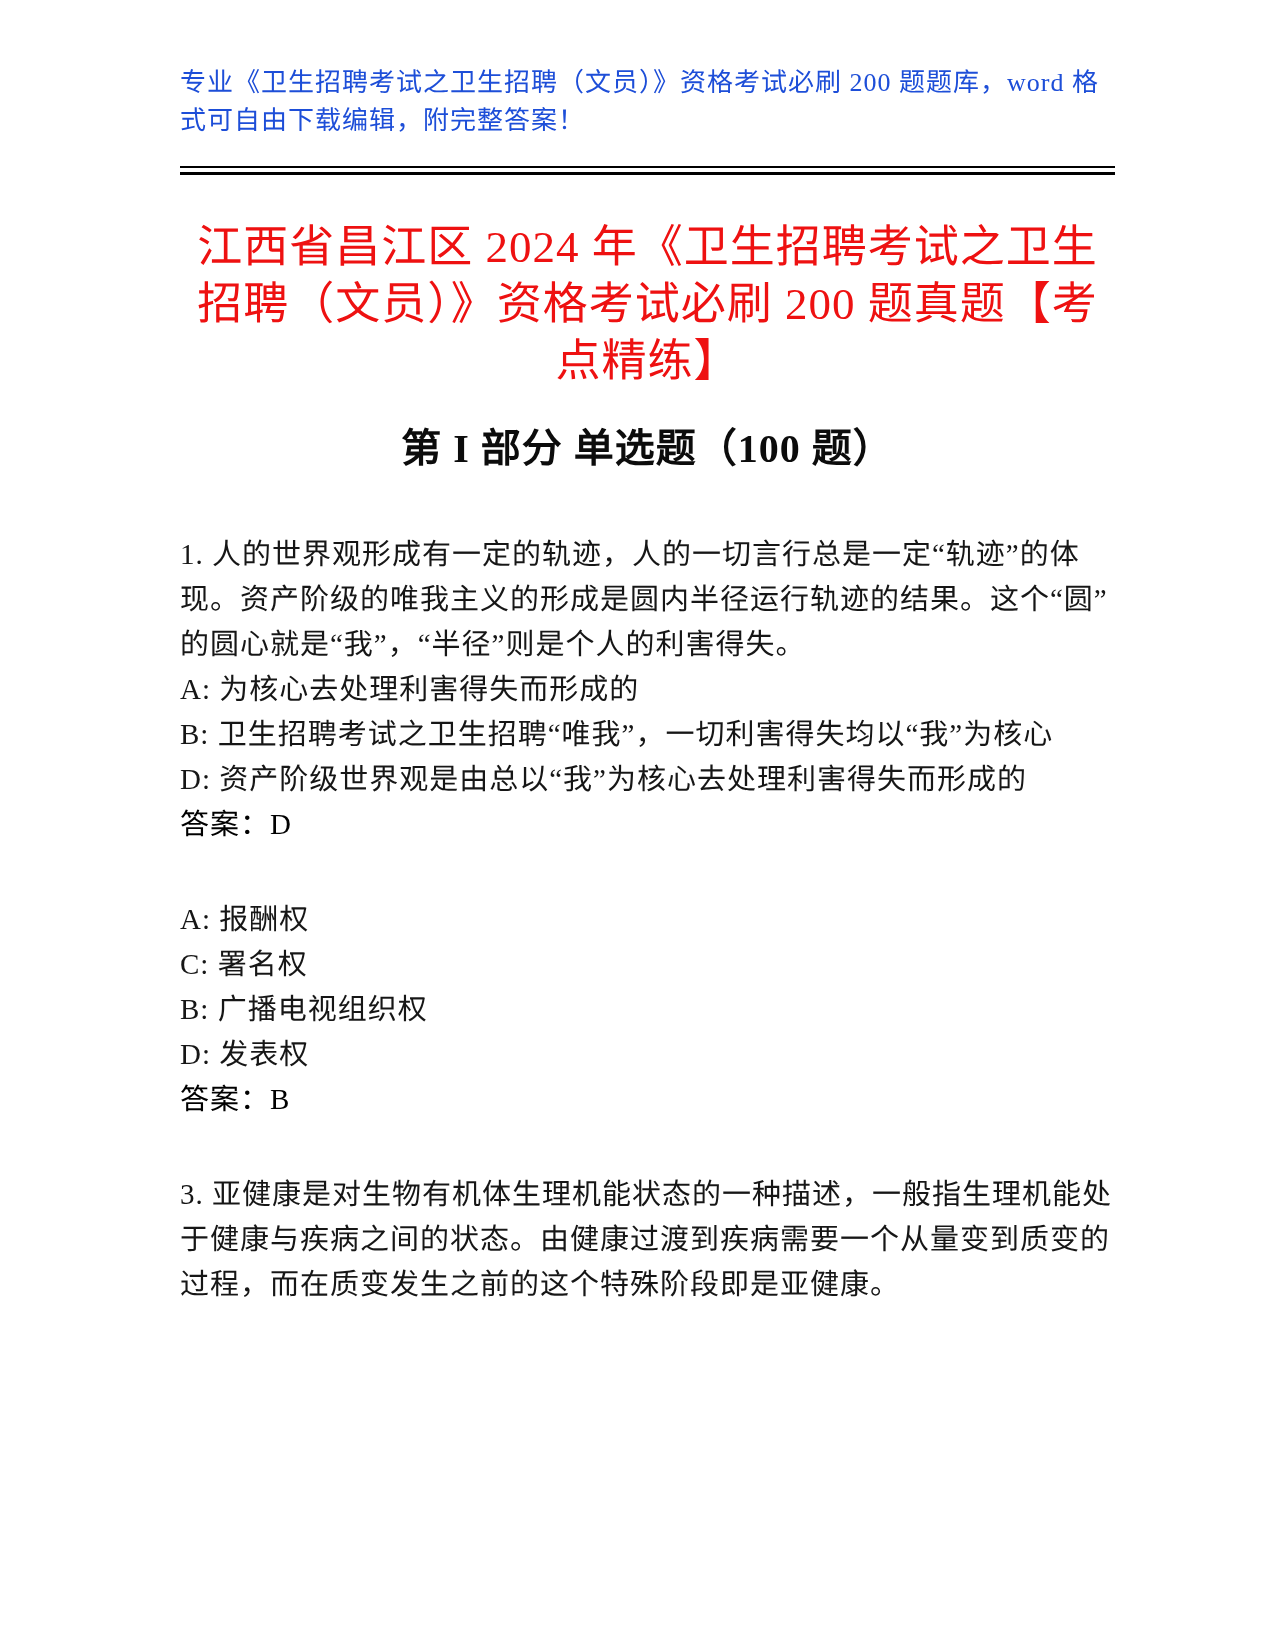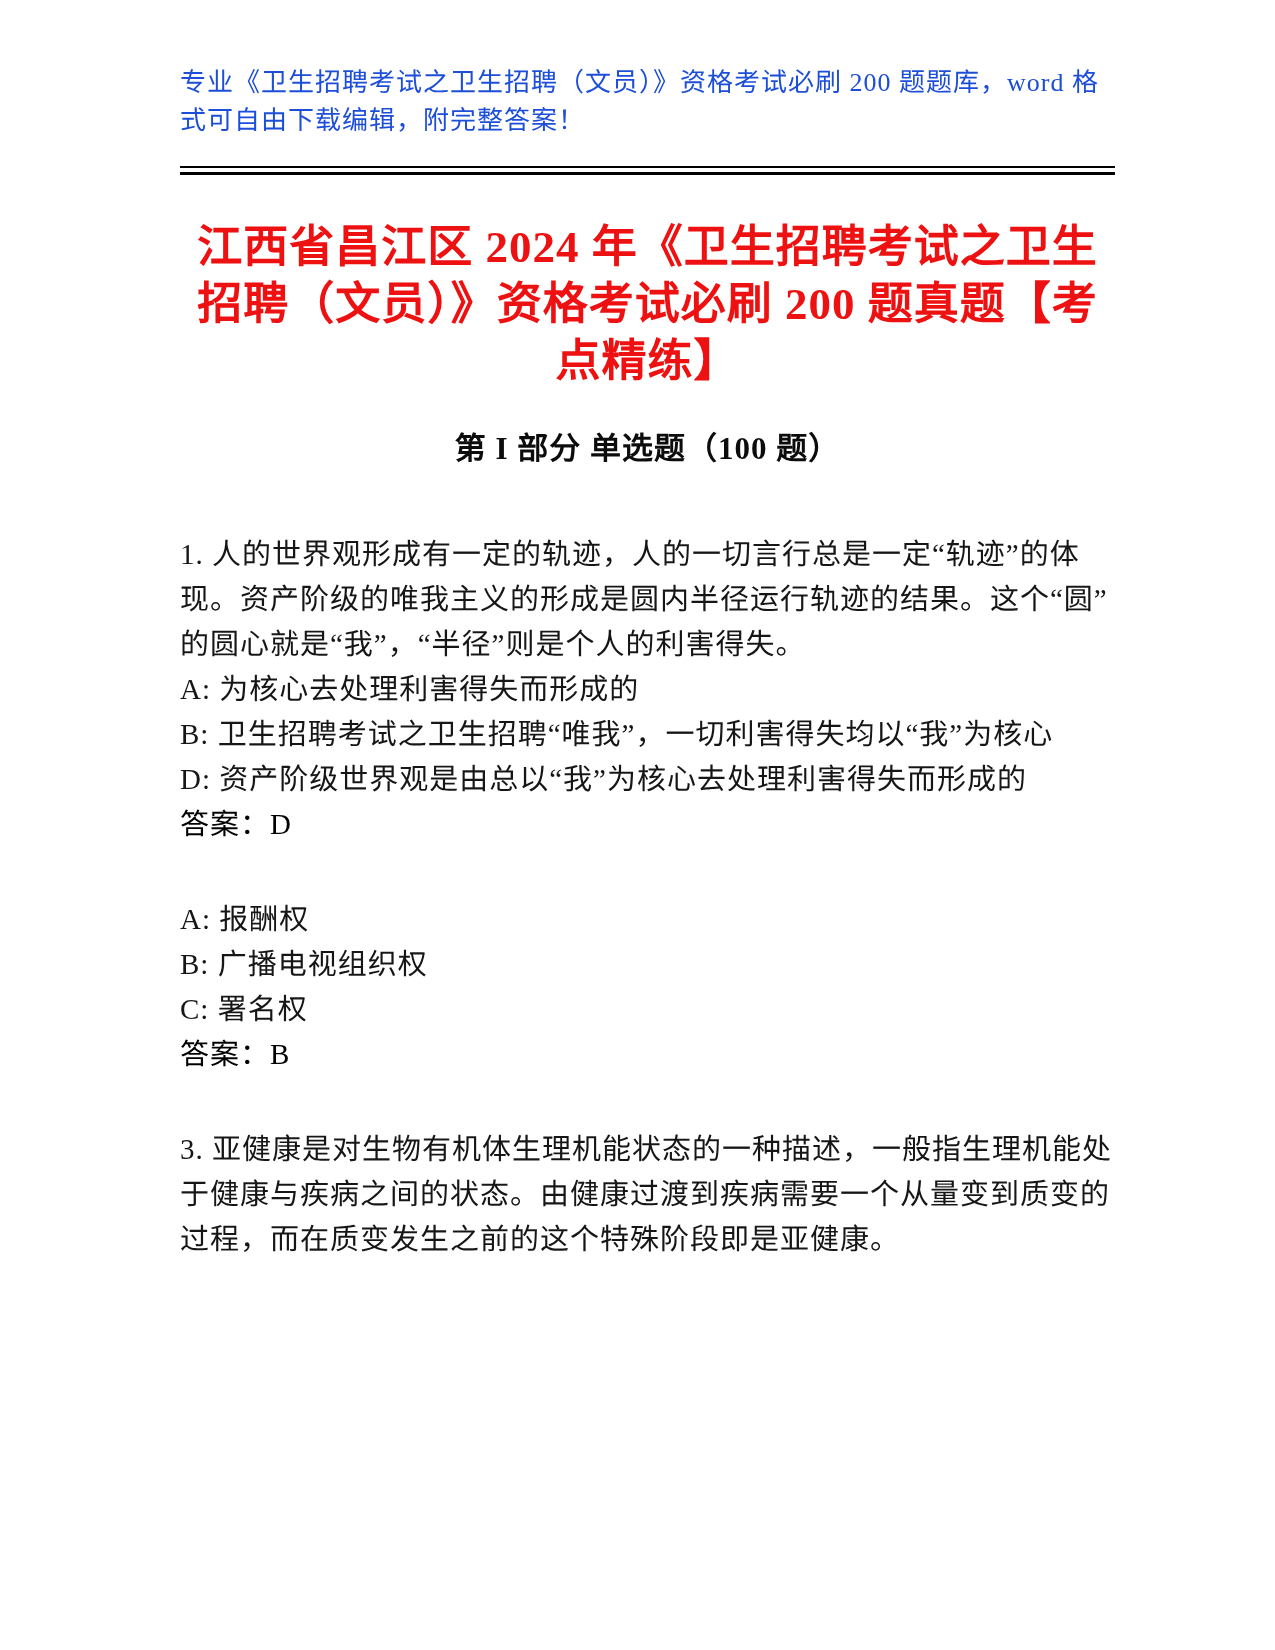--- a/index.html
+++ b/index.html
@@ -33,28 +33,28 @@
   }
   .double-rule {
     margin-top: 26px;
     height: 4px;
     border-top: 2px solid #000000;
     border-bottom: 3px solid #000000;
   }
   .doc-title {
     margin-top: 44px;
     font-size: 45px;
-    font-weight: 700;
+    font-weight: 400;
     line-height: 57px;
     text-align: center;
     letter-spacing: 1px;
   }
   .section-heading {
     margin-top: 38px;
-    font-size: 31px;
+    font-size: 40px;
     line-height: 42px;
     text-align: center;
     letter-spacing: 1px;
     color: #0c0c0c;
   }
   .questions {
     margin-top: 62px;
   }
   .question {
     font-size: 29px;
@@ -94,22 +94,23 @@
       <div class="question">
         <p class="question-stem">1. 人的世界观形成有一定的轨迹，人的一切言行总是一定“轨迹”的体现。资产阶级的唯我主义的形成是圆内半径运行轨迹的结果。这个“圆”的圆心就是“我”，“半径”则是个人的利害得失。</p>
         <p class="question-option">A: 为核心去处理利害得失而形成的</p>
         <p class="question-option">B: 卫生招聘考试之卫生招聘“唯我”，一切利害得失均以“我”为核心</p>
         <p class="question-option">D: 资产阶级世界观是由总以“我”为核心去处理利害得失而形成的</p>
         <p class="answer-line">答案：D</p>
       </div>
 
       <div class="question">
         <p class="question-option">A: 报酬权</p>
+        <p class="question-option">C: 署名权</p>
         <p class="question-option">B: 广播电视组织权</p>
-        <p class="question-option">C: 署名权</p>
+        <p class="question-option">D: 发表权</p>
         <p class="answer-line">答案：B</p>
       </div>
 
       <div class="question">
         <p class="question-stem">3. 亚健康是对生物有机体生理机能状态的一种描述，一般指生理机能处于健康与疾病之间的状态。由健康过渡到疾病需要一个从量变到质变的过程，而在质变发生之前的这个特殊阶段即是亚健康。</p>
       </div>
 
     </div>
   </div>
 </div>

